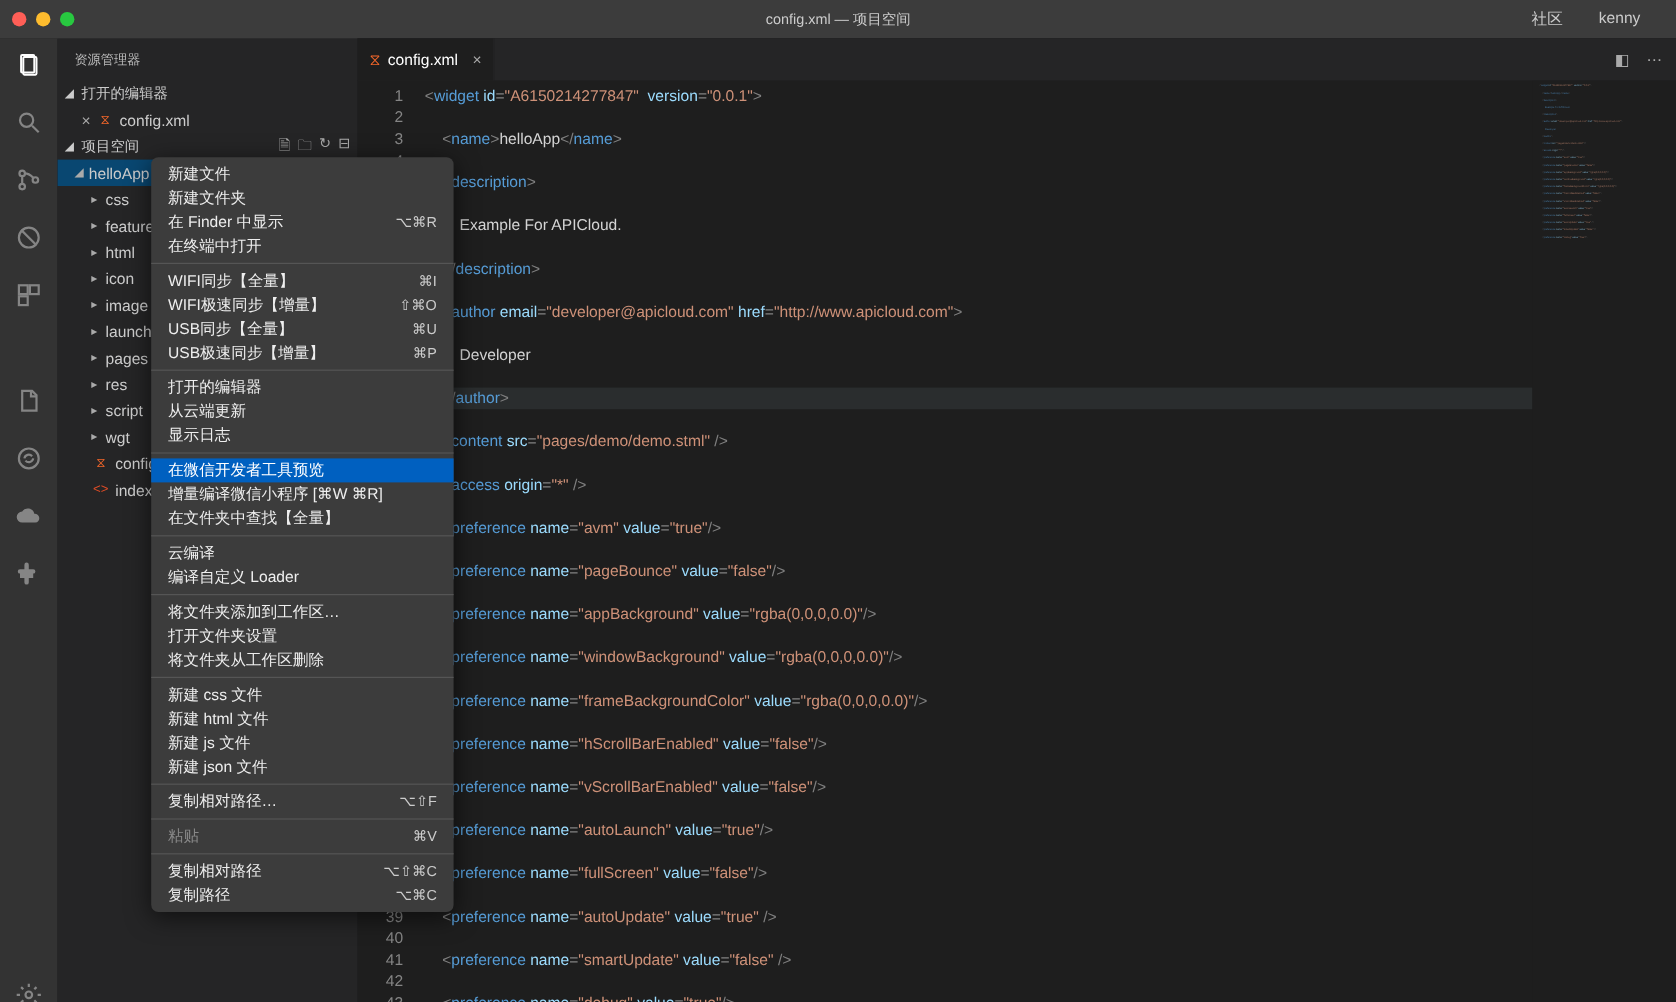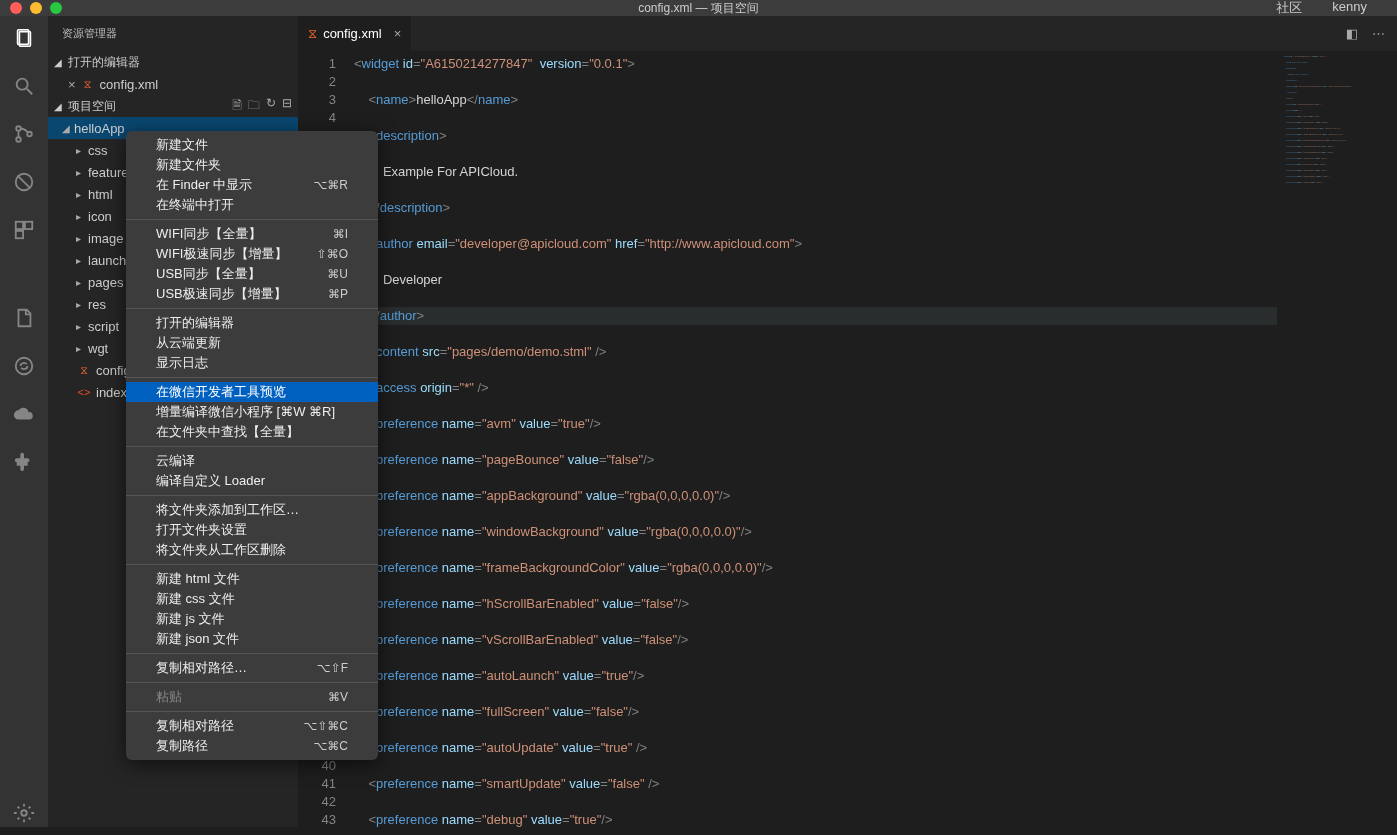--- a/index.html
+++ b/index.html
@@ -1,19 +1,19 @@
 <!DOCTYPE html>
 <html><head>
 <meta charset="utf-8">
 <style>
 * { margin:0; padding:0; box-sizing:border-box; font-family:-apple-system,BlinkMacSystemFont,"Segoe UI",sans-serif; }
 body { background:#1e1e1e; color:#ccc; width:1397px; height:835px; overflow:hidden; font-size:13px; }
 
 
-.titlebar { height:16px; background:#3c3c3c; display:flex; align-items:center; position:relative; }
+.titlebar { height:32px; background:#3c3c3c; display:flex; align-items:center; position:relative; }
 .traffic { display:flex; gap:8px; padding-left:10px; }
 .dot { width:12px; height:12px; border-radius:50%; }
 .dot.red{background:#ff5f57;} .dot.yellow{background:#febc2e;} .dot.green{background:#28c840;}
 .title-text { position:absolute; left:50%; transform:translateX(-50%); color:#ccc; font-size:12px; }
 .title-right { margin-left:auto; display:flex; gap:30px; padding-right:30px; color:#ccc; font-size:13px; }
 
 .main { display:flex; height:811px; }
 
 
 .activitybar { width:48px; background:#333; display:flex; flex-direction:column; align-items:center; padding-top:8px; gap:20px; }
@@ -49,21 +49,21 @@
 .t { color:#569cd6; } 
 .a { color:#9cdcfe; } 
 .s { color:#ce9178; } 
 .lnk { color:#ce9178; }
 .hl-line { background:#2a2d2e; }
 .minimap { width:120px; background:#1e1e1e; padding:4px 6px; font-size:2px; line-height:3px; color:#569cd6; opacity:0.7; overflow:hidden; font-family:monospace; }
 .minimap div { white-space:pre; }
 
 
 .ctx { position:absolute; left:126px; top:131px; width:252px; background:#3c3c3c; border-radius:6px; box-shadow:0 4px 20px rgba(0,0,0,0.6); padding:4px 0; z-index:100; }
-.ctx-item { height:20px; display:flex; align-items:center; padding:0 30px; color:#eee; font-size:13px; cursor:pointer;text-align:center; }
+.ctx-item { height:20px; display:flex; align-items:center; padding:0 14px; color:#eee; font-size:13px; cursor:pointer;text-align:center; }
 .ctx-item.sel { background:#0060c0; color:#fff; }
 .ctx-item.disabled { color:#888; }
 .ctx-item .kb { margin-left:auto; color:#ccc; font-size:12px; }
 .ctx-sep { height:1px; background:#555; margin:4px 0; }
 
 svg { width:22px; height:22px; }
 </style>
 </head>
 <body>
 
@@ -397,24 +397,24 @@
       <span>将文件夹添加到工作区…</span>
     </div>
     <div class="ctx-item">
       <span>打开文件夹设置</span>
     </div>
     <div class="ctx-item">
       <span>将文件夹从工作区删除</span>
     </div>
     <div class="ctx-sep"></div>
     <div class="ctx-item">
+      <span>新建 css 文件</span>
+    </div>
+    <div class="ctx-item">
       <span>新建 html 文件</span>
-    </div>
-    <div class="ctx-item">
-      <span>新建 css 文件</span>
     </div>
     <div class="ctx-item">
       <span>新建 js 文件</span>
     </div>
     <div class="ctx-item">
       <span>新建 json 文件</span>
     </div>
     <div class="ctx-sep"></div>
     <div class="ctx-item">
       <span>复制相对路径…</span>

